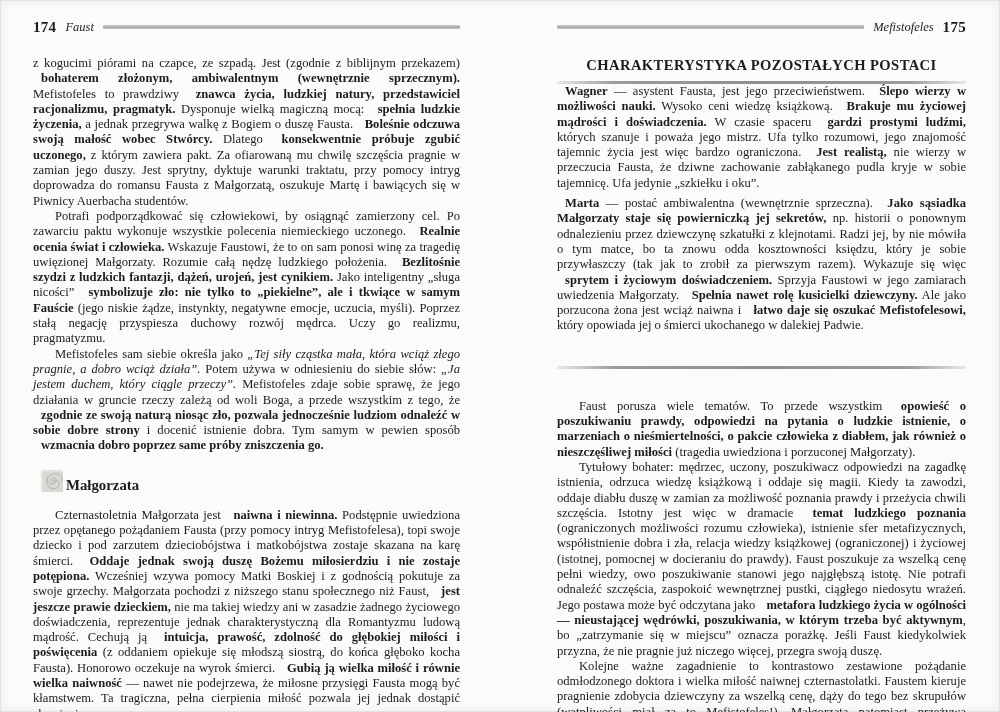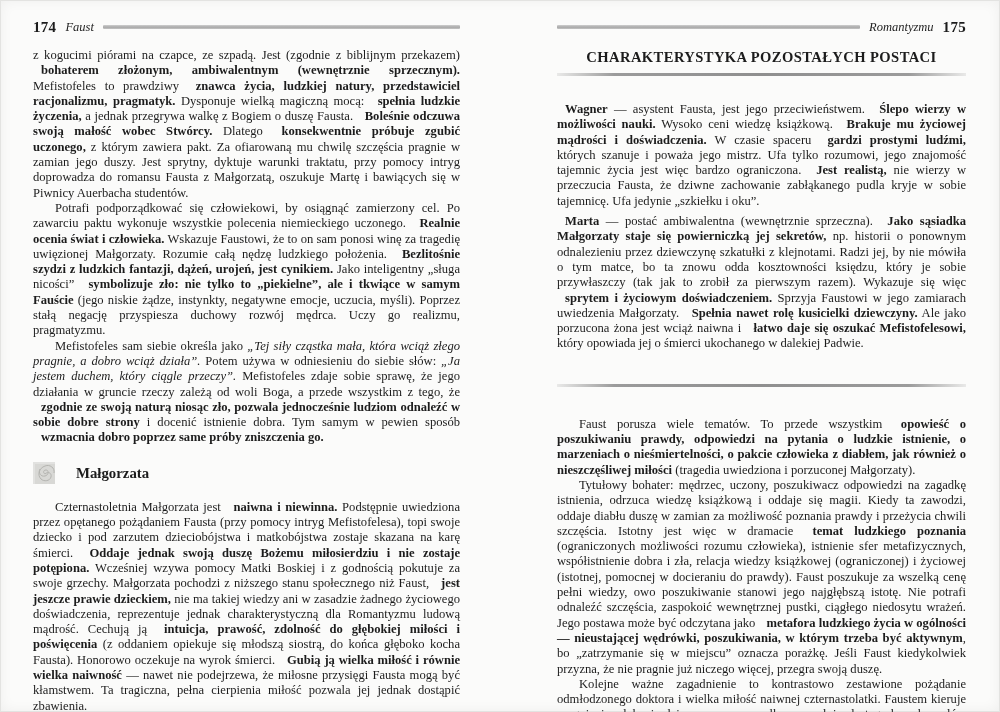--- a/index.html
+++ b/index.html
@@ -13,21 +13,21 @@
   .spread{
     position:relative;width:1000px;height:712px;
     box-shadow:inset 0 0 0 1px #e3e3e1, inset 0 0 14px rgba(0,0,0,.06);
   }
   .page{position:absolute;top:18px;}
   .page-left{left:33px;width:427px;}
   .page-right{left:557px;width:409px;}
 
   .running-head{
     display:flex;align-items:center;gap:9px;
-    height:18px;margin-bottom:12px;
+    height:18px;margin-bottom:20px;
   }
   .pnum{font-weight:bold;font-size:15px;letter-spacing:.3px;}
   .rtitle{font-style:italic;font-size:12.5px;color:#222;text-align:center;}
   .head-rule{
     flex:1;height:4px;border-radius:1px;
     background:linear-gradient(180deg,#cfcfcf 0%,#a9a9a9 55%,#c4c4c4 100%);
   }
 
   .body-text{font-size:12.6px;line-height:15.3px;text-align:justify;}
   .body-text p{margin:0;}
@@ -40,27 +40,27 @@
     margin:10px 0 0 0;text-align:center;
   }
   .box-heading .ht{
     font-weight:bold;font-size:14.6px;letter-spacing:.4px;
     padding-bottom:5px;display:inline-block;
   }
   .heading-rule{
     height:3px;margin-top:2px;
     background:linear-gradient(90deg,#e9e9e8 0%,#9b9b9b 14%,#8f8f8f 50%,#9b9b9b 86%,#e9e9e8 100%);
   }
-  .after-h1{margin-bottom:26px;}
+  .after-h1{}
   .before-h2{margin-top:32px;}
   .after-h2{margin-bottom:30px;}
 
   .section-head{
-    display:flex;align-items:center;gap:19px;
-    margin:16px 0 14px 0;
+    display:flex;align-items:flex-end;gap:1px;
+    margin:16px 0 14px 8px;
   }
   .section-head .stitle{font-weight:bold;font-size:14.8px;}
   .orn-icon{width:24px;height:24px;flex:0 0 auto;display:block;}
 </style>
 </head>
 <body>
 
 <div class="spread">
 
   <div class="page page-left">
@@ -87,21 +87,21 @@
         <span class="stitle">Małgorzata</span>
       </div>
 
       <p class="indent"><span>Czternastoletnia Małgorzata jest </span><span class="b">naiwna i niewinna.</span><span> Podstępnie uwiedziona przez opętanego pożądaniem Fausta (przy pomocy intryg Mefistofelesa), topi swoje dziecko i pod zarzutem dzieciobójstwa i matkobójstwa zostaje skazana na karę śmierci. </span><span class="b">Oddaje jednak swoją duszę Bożemu miłosierdziu i nie zostaje potępiona.</span><span> Wcześniej wzywa pomocy Matki Boskiej i z godnością pokutuje za swoje grzechy. Małgorzata pochodzi z niższego stanu społecznego niż Faust, </span><span class="b">jest jeszcze prawie dzieckiem,</span><span> nie ma takiej wiedzy ani w zasadzie żadnego życiowego doświadczenia, reprezentuje jednak charakterystyczną dla Romantyzmu ludową mądrość. Cechują ją </span><span class="b">intuicja, prawość, zdolność do głębokiej miłości i poświęcenia</span><span> (z oddaniem opiekuje się młodszą siostrą, do końca głęboko kocha Fausta). Honorowo oczekuje na wyrok śmierci. </span><span class="b">Gubią ją wielka miłość i równie wielka naiwność</span><span> — nawet nie podejrzewa, że miłosne przysięgi Fausta mogą być kłamstwem. Ta tragiczna, pełna cierpienia miłość pozwala jej jednak dostąpić zbawienia.</span></p>
     </div>
   </div>
 
   <div class="page page-right">
     <div class="running-head">
       <span class="head-rule"></span>
-      <span class="rtitle">Romantyzmu</span>
+      <span class="rtitle">Mefistofeles</span>
       <span class="pnum">175</span>
     </div>
 
     <div class="box-heading after-h1">
       <div class="ht">CHARAKTERYSTYKA POZOSTAŁYCH POSTACI</div>
       <div class="heading-rule"></div>
     </div>
 
     <div class="body-text">
       <p><span class="b">Wagner</span><span> — asystent Fausta, jest jego przeciwieństwem. </span><span class="b">Ślepo wierzy w możliwości nauki.</span><span> Wysoko ceni wiedzę książkową. </span><span class="b">Brakuje mu życiowej mądrości i doświadczenia.</span><span> W czasie spaceru </span><span class="b">gardzi prostymi ludźmi,</span><span> których szanuje i poważa jego mistrz. Ufa tylko rozumowi, jego znajomość tajemnic życia jest więc bardzo ograniczona. </span><span class="b">Jest realistą,</span><span> nie wierzy w przeczucia Fausta, że dziwne zachowanie zabłąkanego pudla kryje w sobie tajemnicę. Ufa jedynie „szkiełku i oku”.</span></p>

